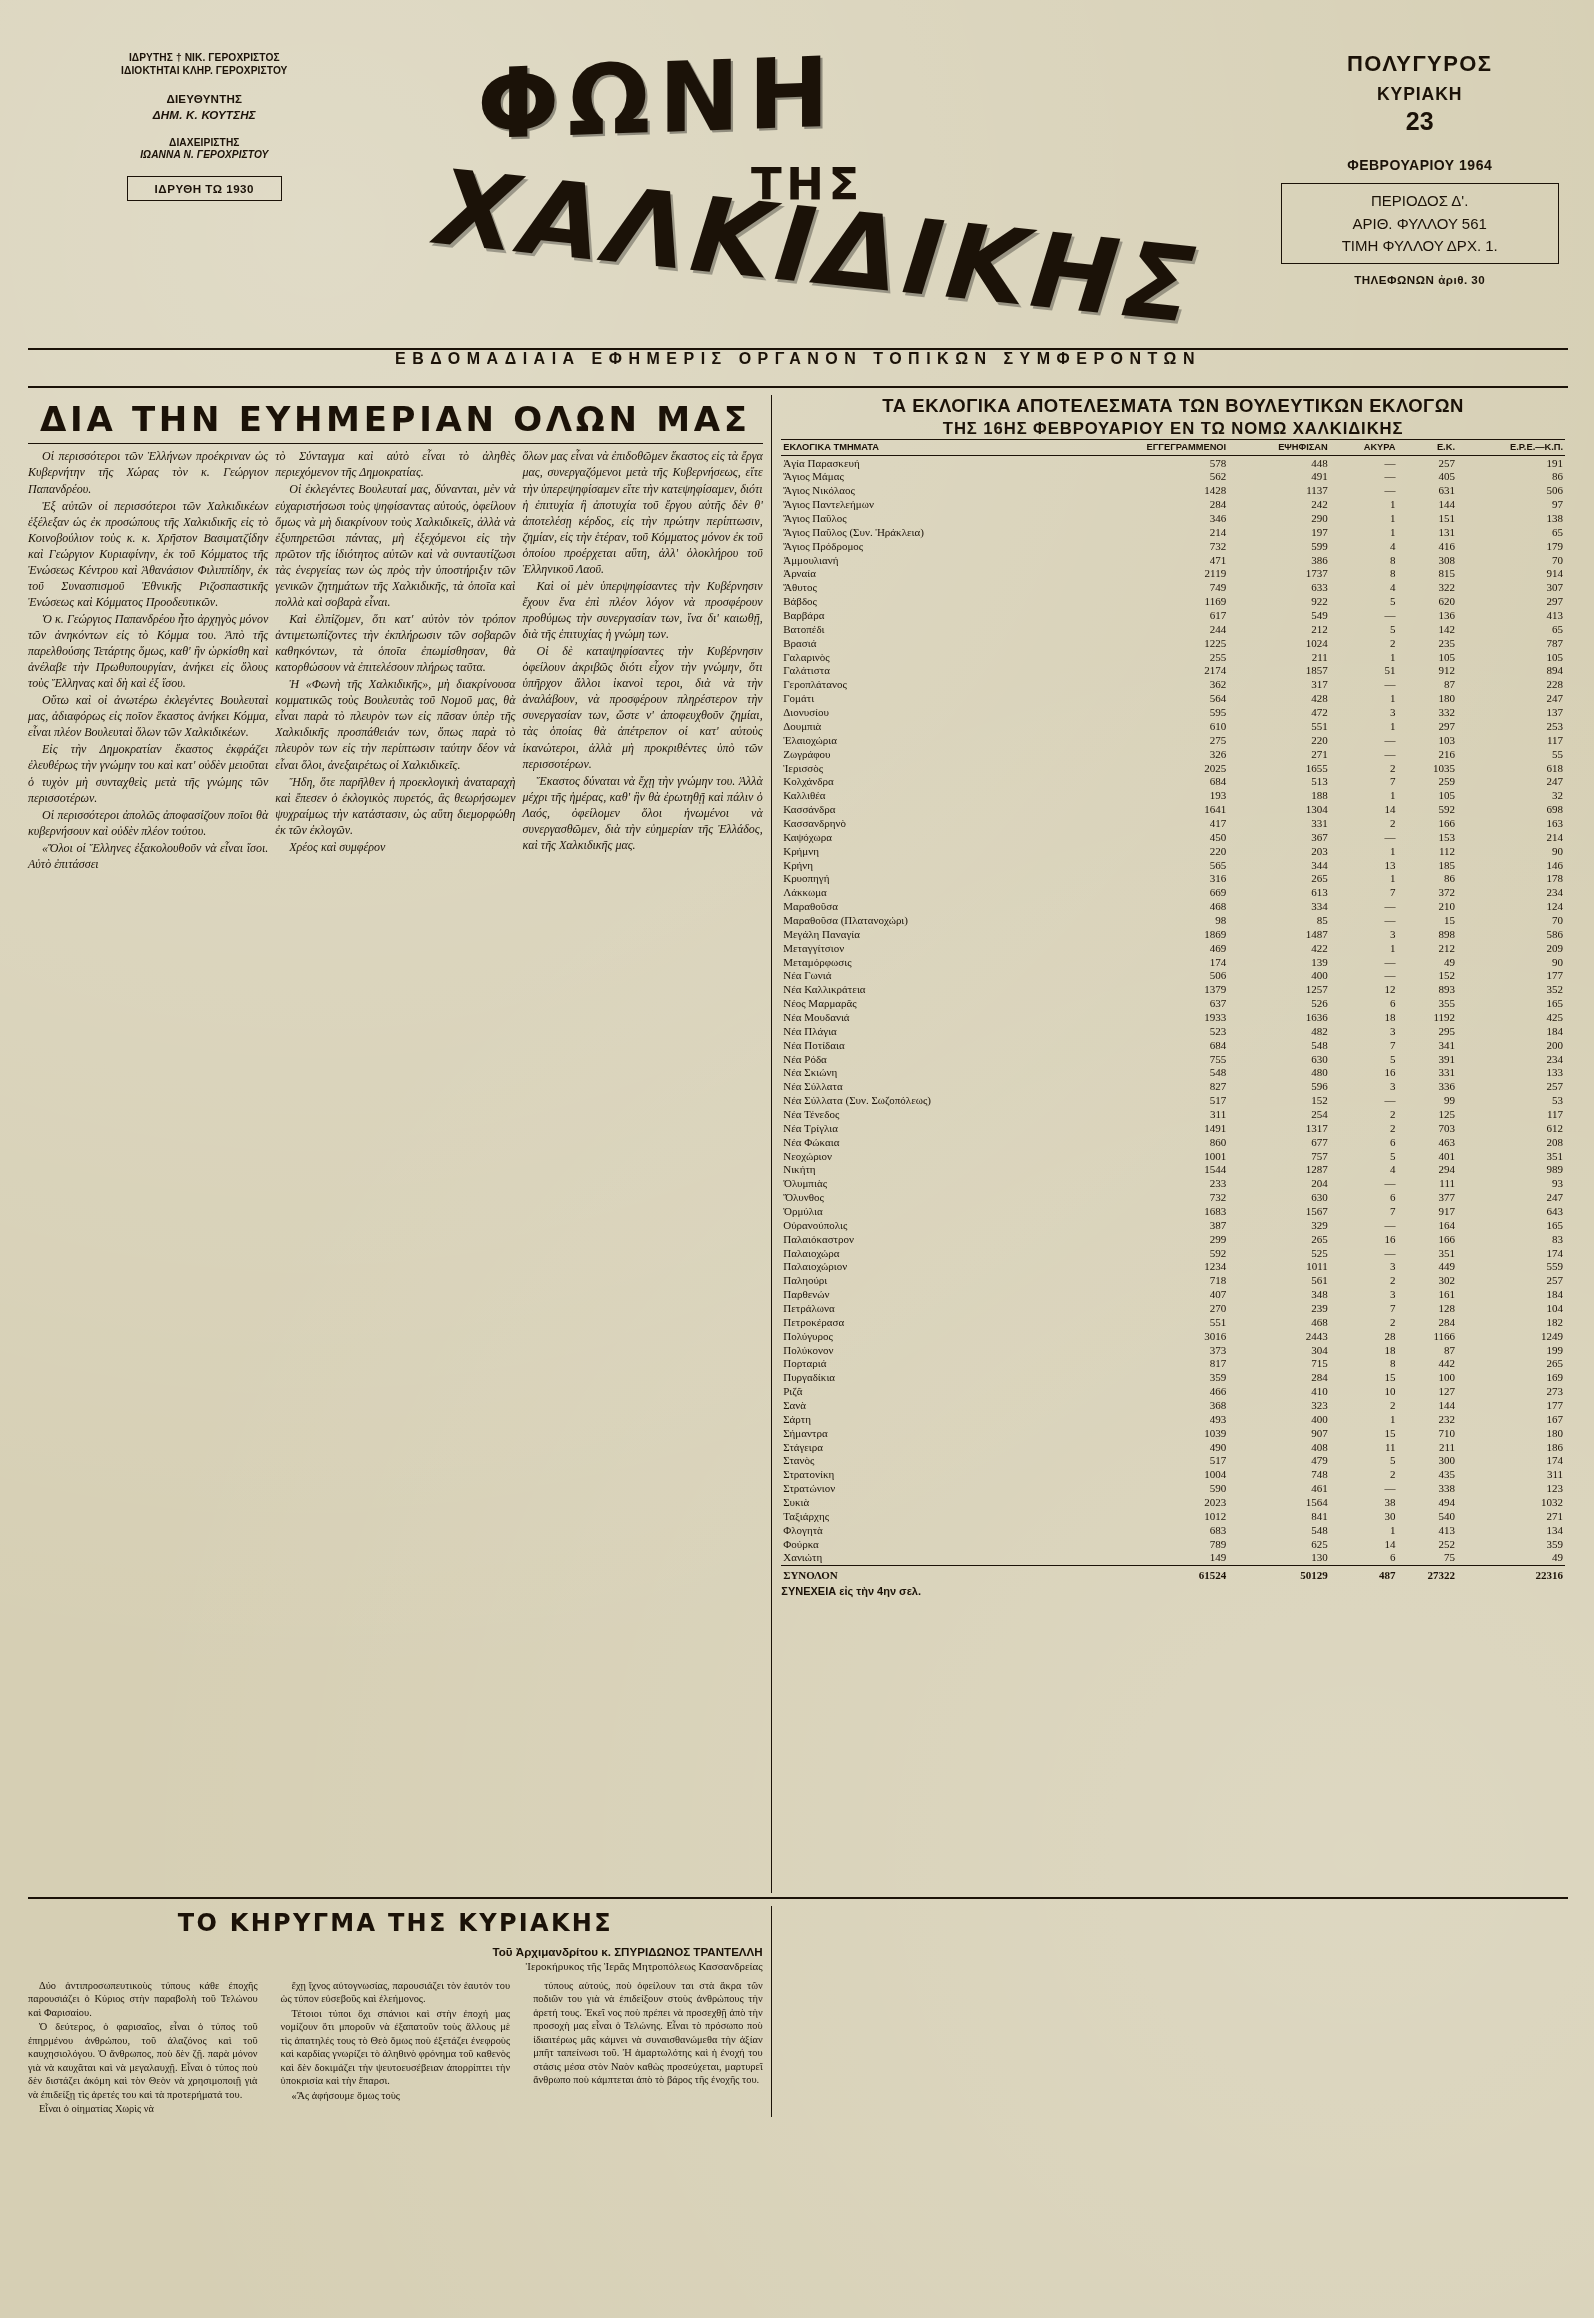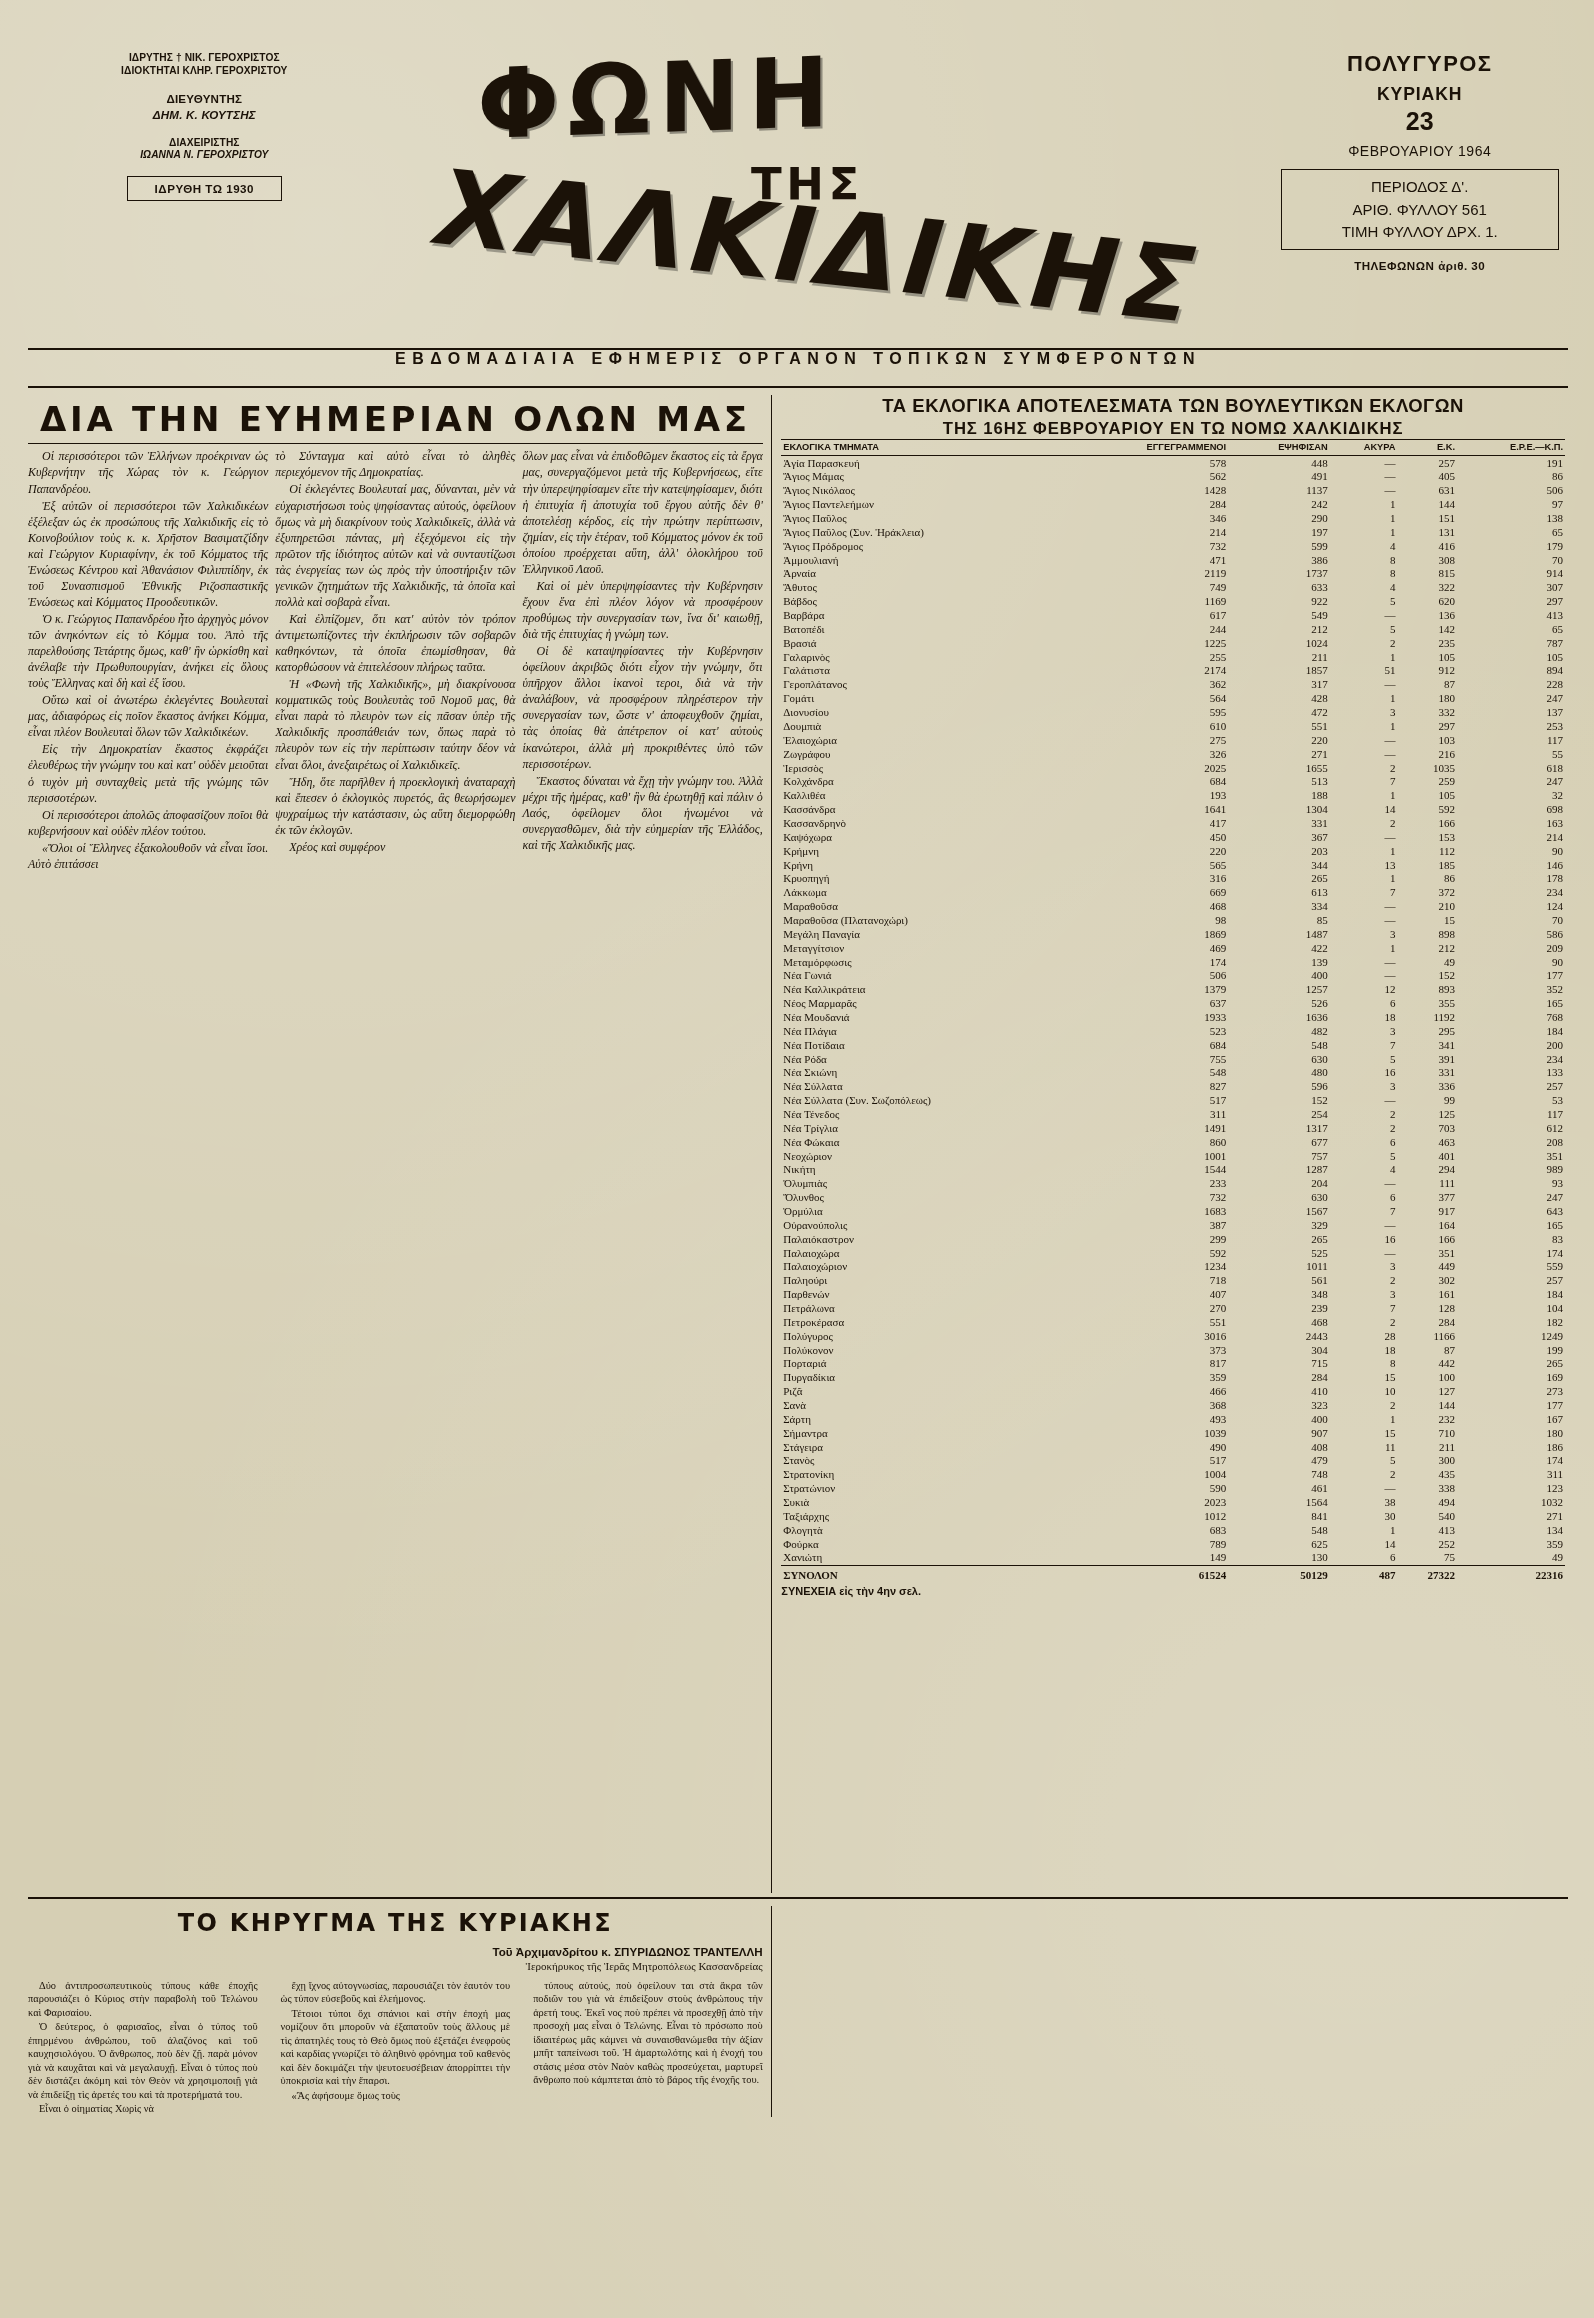--- a/index.html
+++ b/index.html
@@ -23,21 +23,21 @@
   .big1{position:absolute;left:97px;top:14px;font-family:"DejaVu Sans",sans-serif;font-weight:bold;font-size:97px;letter-spacing:8.3px;
         transform:skewY(-2deg);text-shadow:2.3px 2.3px 0 rgba(0,0,0,.35);}
   .tis{position:absolute;left:371px;top:130px;font-family:"DejaVu Sans",sans-serif;font-weight:bold;font-size:45px;letter-spacing:4.6px;}
   .big2{position:absolute;left:56px;top:158px;font-family:"DejaVu Sans",sans-serif;font-weight:bold;font-size:104px;letter-spacing:4.6px;font-style:italic;
         transform:rotate(6deg);text-shadow:2.8px 2.8px 0 rgba(0,0,0,.3);}
 
   .mh-right{position:absolute;right:9.3px;top:28px;width:278px;text-align:center;font-family:"Liberation Sans",sans-serif;}
   .mh-right .city{font-size:22px;font-weight:bold;letter-spacing:1.4px;}
   .mh-right .day{font-size:17.6px;font-weight:bold;margin-top:6.5px;letter-spacing:0.9px;}
   .mh-right .num{font-size:25px;font-weight:bold;margin-top:2.8px;}
-  .mh-right .yr{font-size:14px;font-weight:normal;margin-top:7px;letter-spacing:0.5px;}
+  .mh-right .yr{font-size:14px;font-weight:bold;margin-top:21px;letter-spacing:0.5px;}
   .mh-box{margin-top:10.2px;border:1.4px solid #1b1208;padding:5.6px 2.8px;font-size:15px;font-weight:normal;line-height:1.5;}
   .mh-tel{margin-top:9.3px;font-weight:bold;font-size:11.6px;letter-spacing:0.5px;}
 
   .strap{height:36px;border-bottom:2.8px solid #1b1208;display:flex;align-items:flex-start;justify-content:center;}
   .strap span{font-family:"Liberation Sans",sans-serif;font-weight:bold;font-size:16px;letter-spacing:6.5px;}
 
   
   .body{display:flex;margin-top:6.5px;height:1498px;}
   .left-block{width:744px;padding-right:8.3px;border-right:1.9px solid #1b1208;box-sizing:border-box;}
   .right-block{width:793px;padding-left:9.3px;box-sizing:border-box;}
@@ -486,21 +486,21 @@
                 <td class="r">6</td>
                 <td class="r">355</td>
                 <td class="r">165</td>
               </tr>
               <tr>
                 <td class="l">Νέα Μουδανιά</td>
                 <td class="r">1933</td>
                 <td class="r">1636</td>
                 <td class="r">18</td>
                 <td class="r">1192</td>
-                <td class="r">768</td>
+                <td class="r">425</td>
               </tr>
               <tr>
                 <td class="l">Νέα Πλάγια</td>
                 <td class="r">523</td>
                 <td class="r">482</td>
                 <td class="r">3</td>
                 <td class="r">295</td>
                 <td class="r">184</td>
               </tr>
               <tr>

